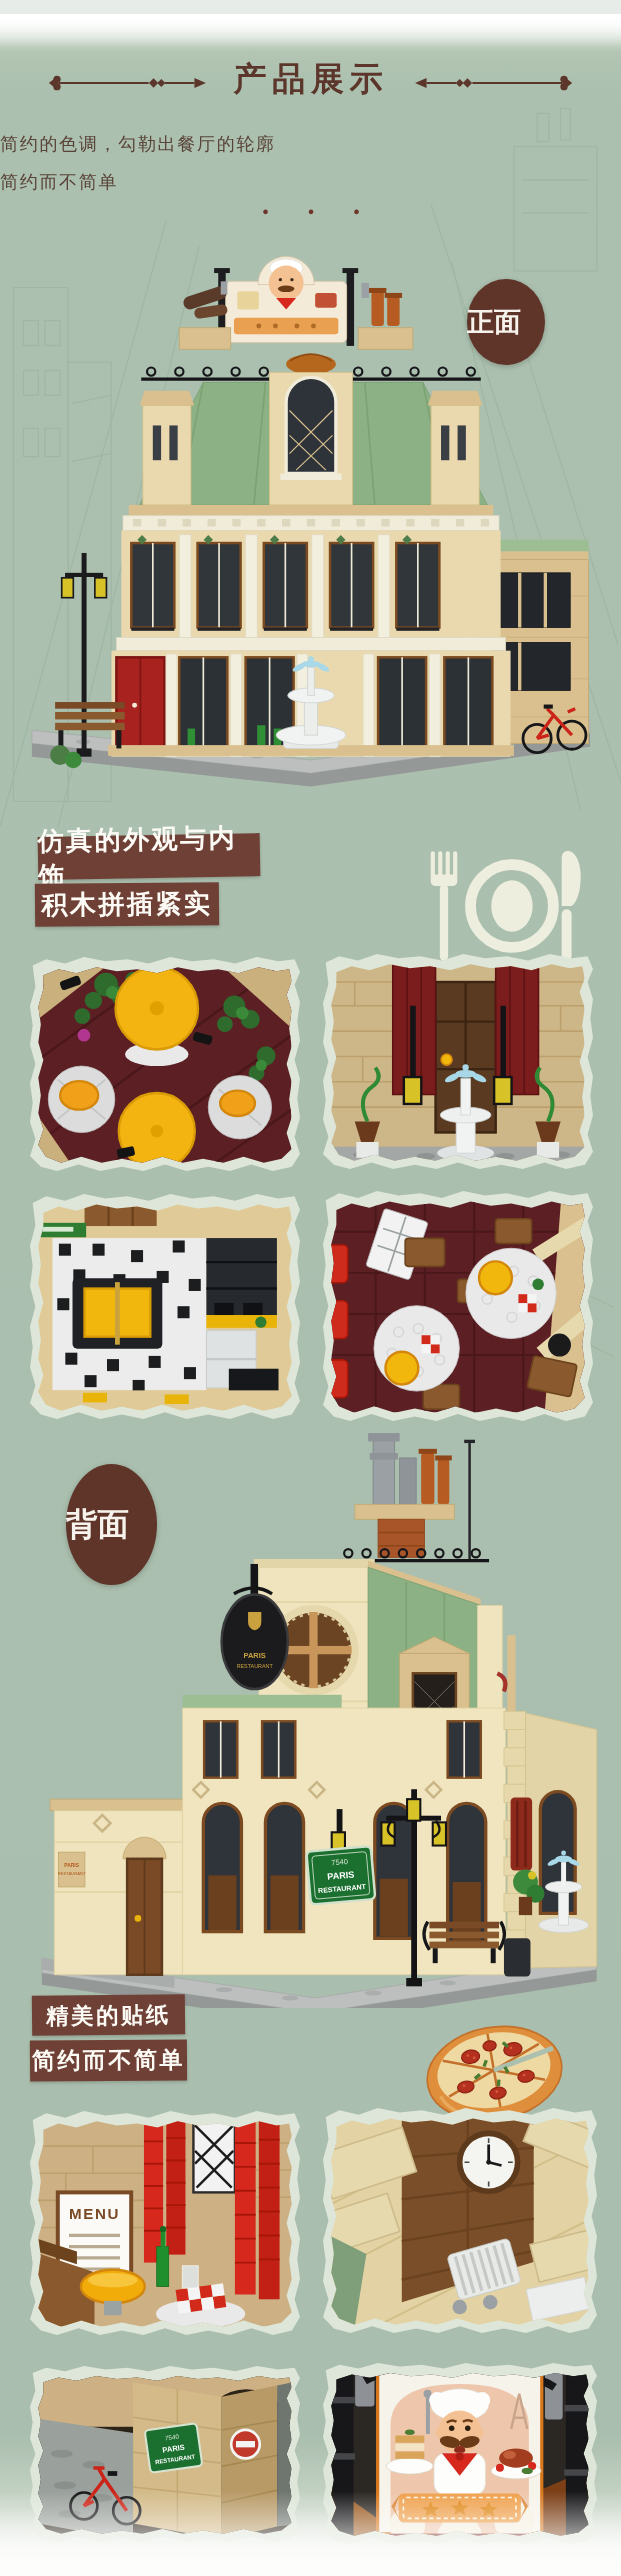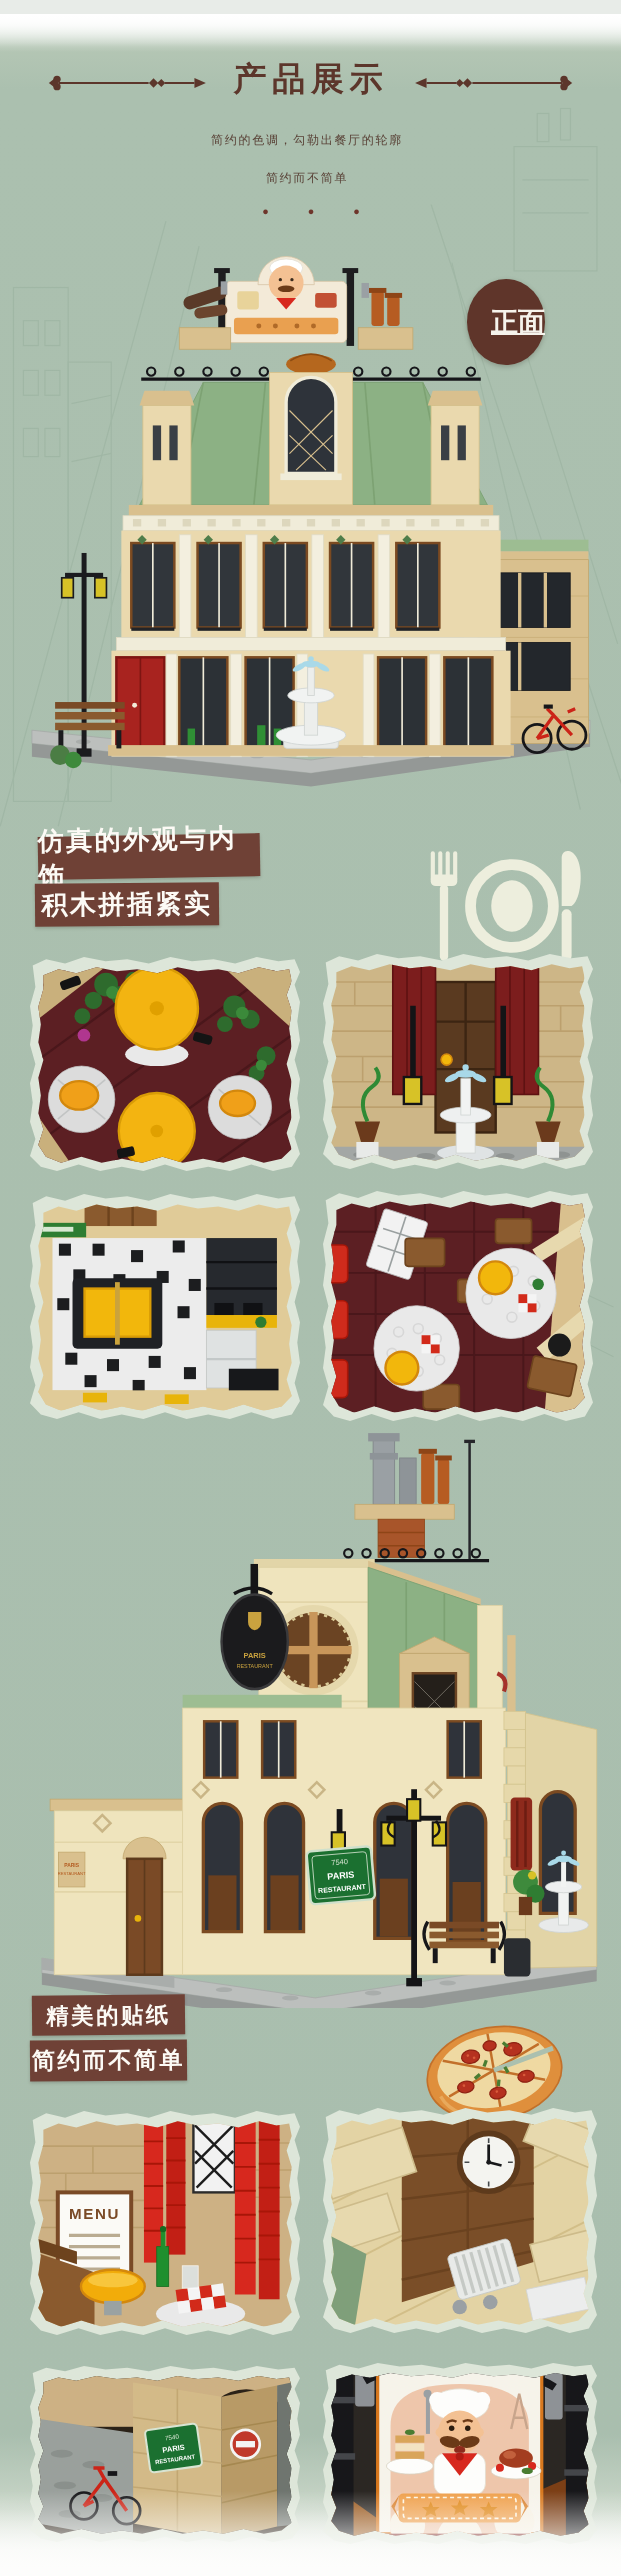--- a/index.html
+++ b/index.html
@@ -8,28 +8,27 @@
     background:linear-gradient(180deg,#ffffff 0px,#eef3ee 11.6px,#b4c6b4 33px,#abc0af 75px,#a9beae 2420px,#c9d6c8 2495px,#f2f5f1 2536px,#fdfdfc 2576px);
     font-family:"Liberation Sans","DejaVu Sans",sans-serif;
   }
   .abs{position:absolute;}
   .ni{pointer-events:none;}
   
   .page-title{
     width:622px;text-align:center;font-size:33px;font-weight:800;color:#5c362b;
     letter-spacing:5.8px;
   }
-  .subtitle{width:614px;text-align:center;font-size:12px;color:#5a4338;letter-spacing:1.7px;}
+  .subtitle{width:614px;text-align:left;font-size:18px;color:#5a4338;letter-spacing:1.7px;}
   .dots{width:622px;text-align:center;font-size:10.8px;color:#6e352b;letter-spacing:18px;text-indent:18px;}
   
   .badge{
     background:#5f352a;border-radius:50%;color:#f6f3ec;display:flex;
-    align-items:center;justify-content:flex-end;font-weight:800;
+    align-items:center;justify-content:flex-start;font-weight:800;
     box-shadow:0 1.7px 5px rgba(40,30,20,.25);
-    text-decoration:underline;
   }
   
   .feature-box{
     background:#6f4136;color:#fcfaf5;font-weight:800;display:flex;
     align-items:center;justify-content:center;letter-spacing:2.5px;
     box-shadow:0 1.7px 3.3px rgba(40,30,20,.2);
   }
   
   .torn{
     background:#dde6d9;
@@ -590,20 +589,23 @@
             <rect x="245" y="127" width="11" height="11" fill="#d22a1a"></rect>
           <rect x="245" y="116" width="11" height="11" fill="#f4f4f4"></rect>
             <rect x="234" y="127" width="11" height="11" fill="#f4f4f4"></rect>
         </g>
         <circle cx="258" cy="104" r="7" fill="#2e7d32"></circle>
         <circle cx="284" cy="178" r="14" fill="#1b1b1b"></circle>
       </svg>
     </div>
   </div>
 
+  <div class="abs badge" style="left:66px;top:1450px;width:91px;height:121px;font-size:31.5px;">
+    <span>背面</span>
+  </div>
 
   <svg class="abs" style="left:16.6px;top:1414px;" width="588" height="580" viewBox="0 0 710 700">
 
     <polygon points="30,640 360,688 700,636 700,654 360,706 30,658" fill="#bcbfbd" stroke="#a7aaa8"></polygon>
     <polygon points="30,658 360,706 700,654 700,668 360,720 30,672" fill="#949896"></polygon>
     <polygon points="30,640 190,662 190,676 30,654" fill="#a9adab"></polygon>
     <g fill="#a9adab">
       <ellipse cx="250" cy="678" rx="10" ry="3"></ellipse>
         <ellipse cx="330" cy="688" rx="10" ry="3"></ellipse>
       <ellipse cx="430" cy="682" rx="10" ry="3"></ellipse>

